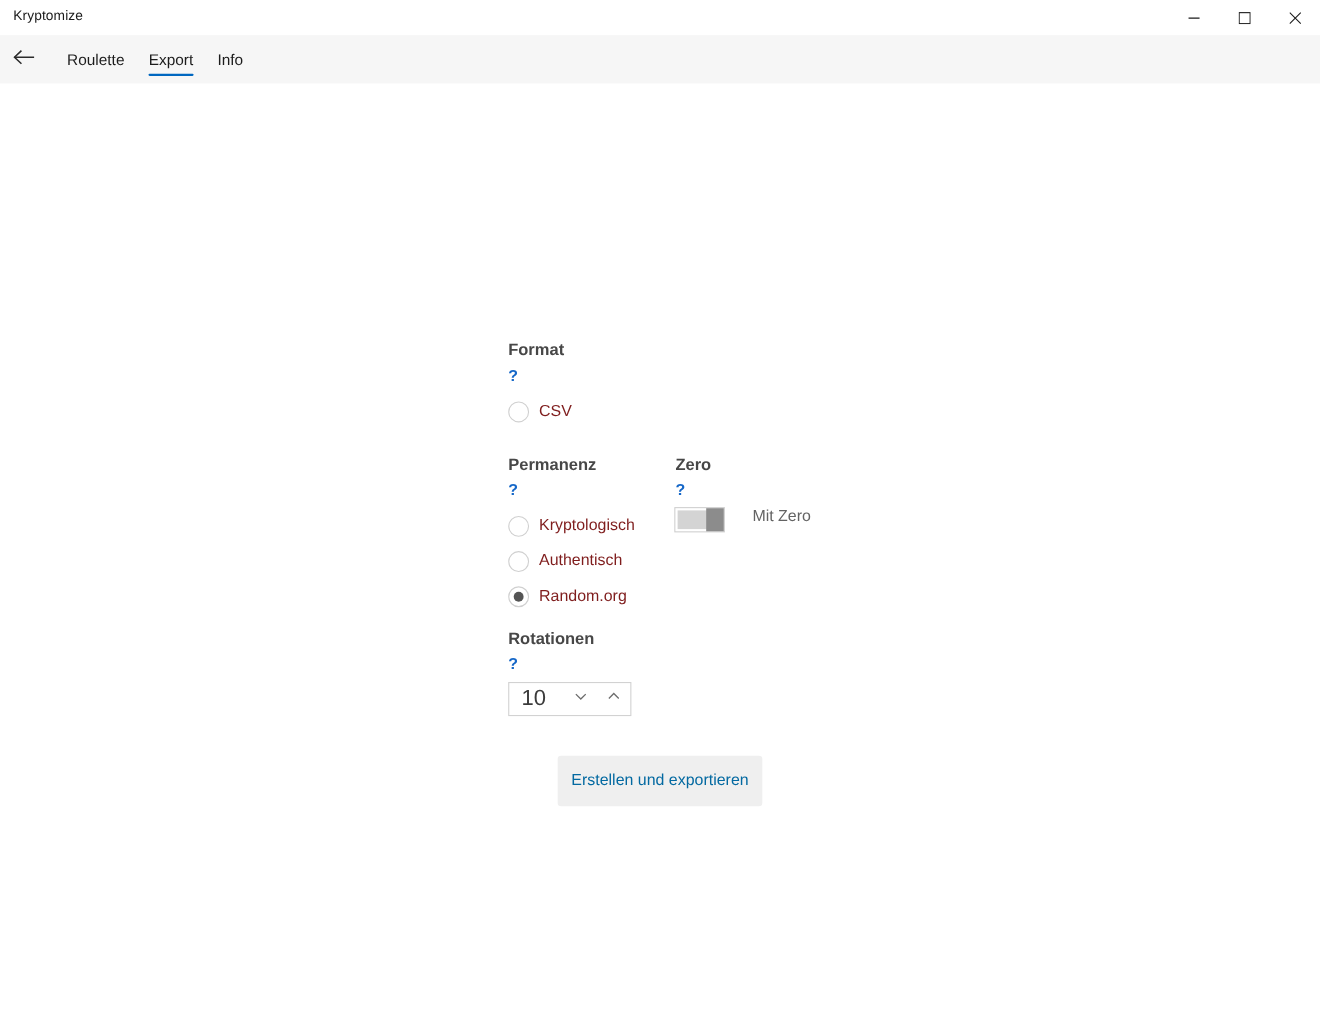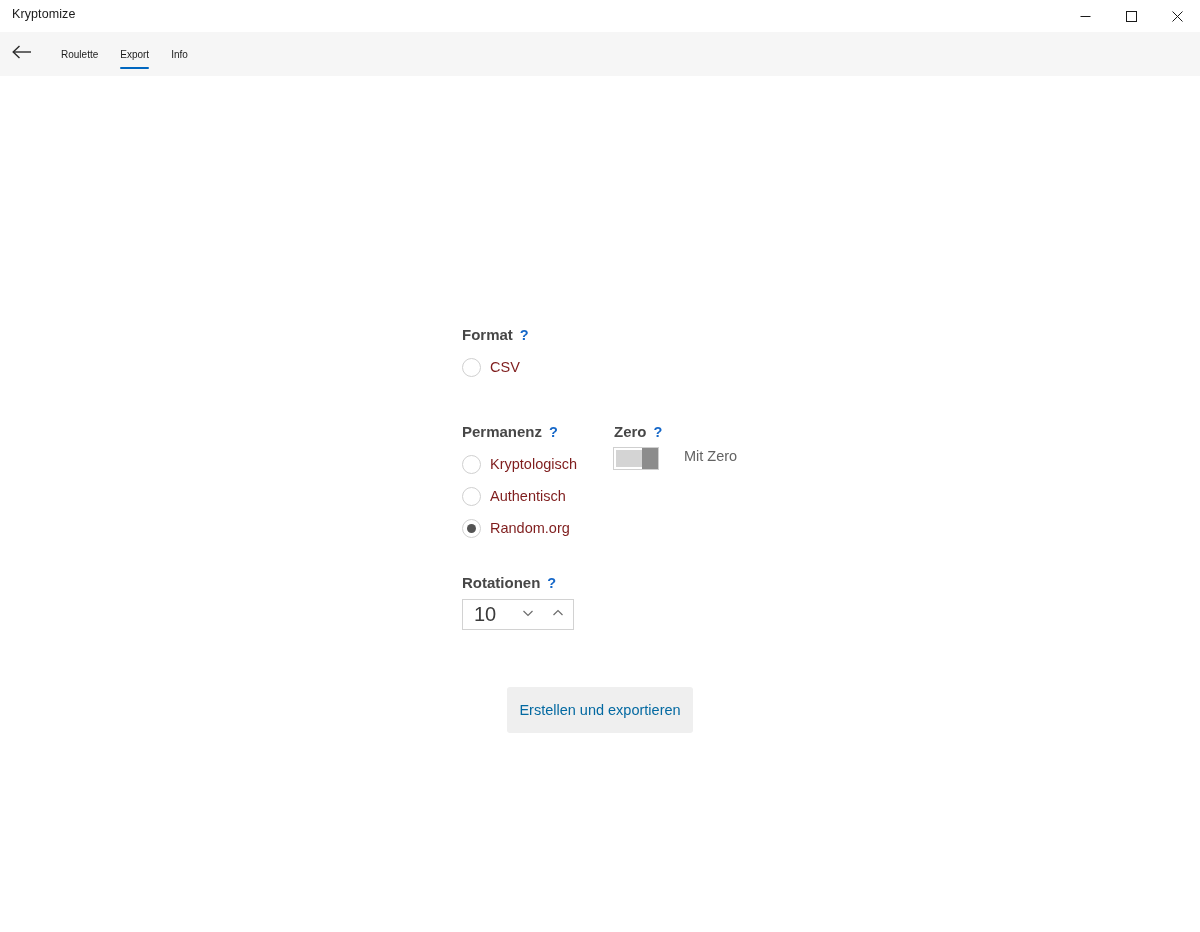--- a/index.html
+++ b/index.html
@@ -70,21 +70,21 @@
     align-items: flex-end;
     height: 44px;
     margin-left: 8px;
   }
   .nav-tab {
     position: relative;
     height: 44px;
     display: flex;
     align-items: center;
     padding: 0 11px;
-    font-size: 10px;
+    font-size: 14px;
     color: #1c1c1c;
     cursor: default;
     white-space: nowrap;
   }
   .nav-tab-underline {
     position: absolute;
     left: 11px; right: 11px;
     bottom: 7px;
     height: 2.5px;
     border-radius: 2px;
@@ -106,24 +106,25 @@
     left: 462px;
     top: 234px;
     width: 420px;
   }
 
   .section { margin: 0; }
   .section-heading {
     font-size: 15px;
     font-weight: bold;
     color: #474747;
-    margin: 16px 0 8px 0;
+    margin: 0 0 8px 0;
     display: flex;
     align-items: baseline;
     gap: 7px;
+    flex-direction: column;
   }
   .help-mark {
     color: #1567c8;
     font-weight: bold;
     font-size: 14.5px;
     cursor: default;
   }
 
   .radio-row {
     display: flex;

